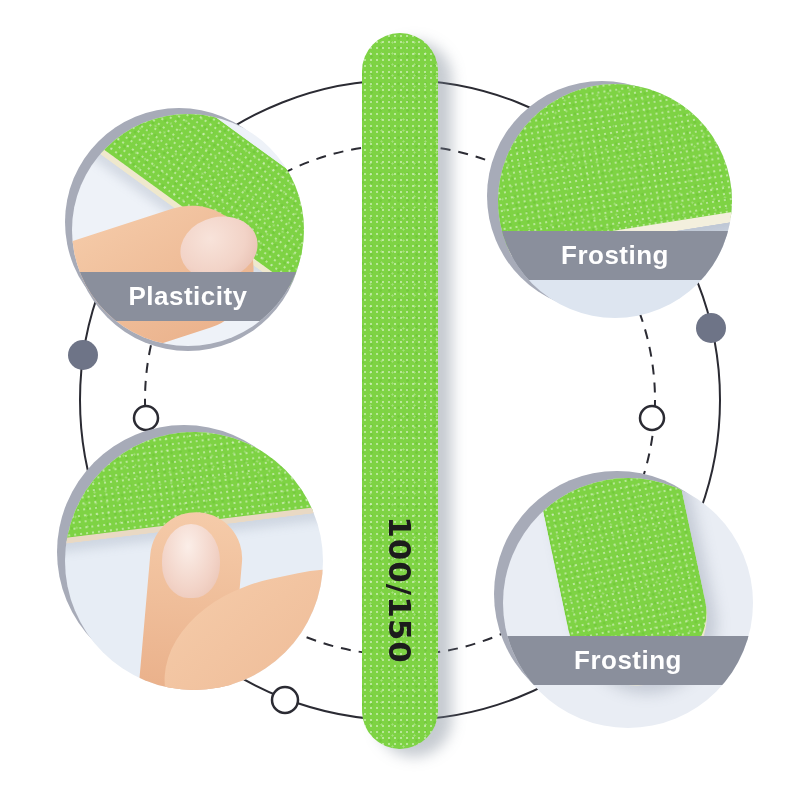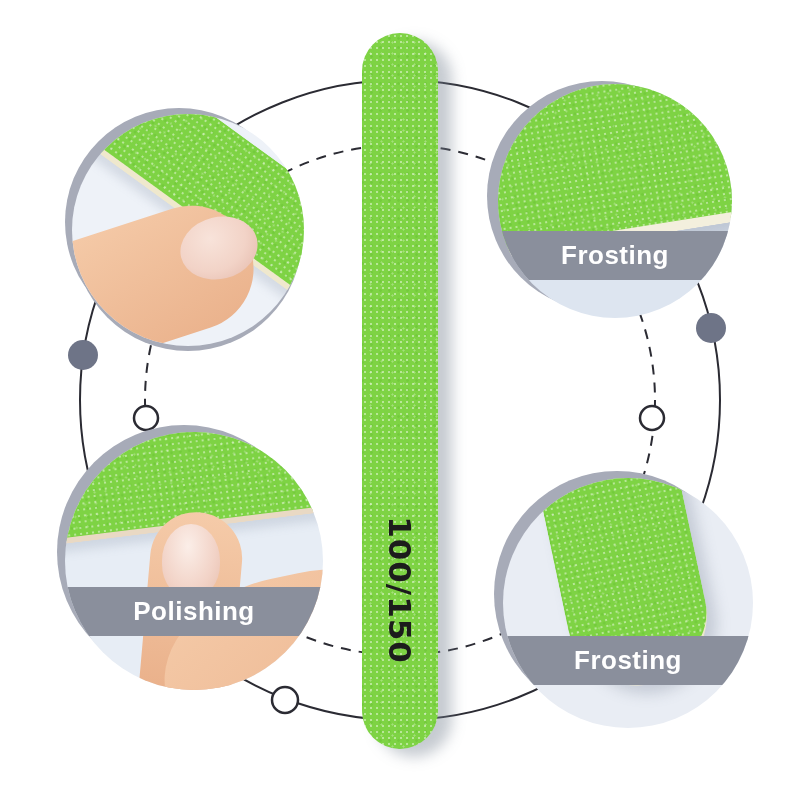--- a/index.html
+++ b/index.html
@@ -93,41 +93,41 @@
     <circle class="orbit-ring" cx="146" cy="418" r="12"></circle>
     <circle class="orbit-ring" cx="652" cy="418" r="12"></circle>
     <circle class="orbit-ring" cx="285" cy="700" r="13"></circle>
   </svg>
 
   <div class="callout co-tl" style="left:72px;top:114px;width:232px;height:232px;">
     <div class="photo">
       <div class="piece p-strip grit-green"></div>
       <div class="piece p-finger"></div>
       <div class="piece p-nail"></div>
+      <div class="band">
+        <span>Plasticity</span>
+      </div>
     </div>
   </div>
 
   <div class="callout co-tr" style="left:498px;top:84px;width:234px;height:234px;">
     <div class="photo">
       <div class="piece f-slab grit-green"></div>
       <div class="band">
         <span>Frosting</span>
       </div>
     </div>
   </div>
 
   <div class="callout co-bl" style="left:65px;top:432px;width:258px;height:258px;">
     <div class="photo">
       <div class="piece o-strip grit-green"></div>
       <div class="piece o-fingertip"></div>
       <div class="piece o-nail"></div>
       <div class="piece o-hand"></div>
-      <div class="band">
-        <span>Polishing</span>
-      </div>
     </div>
   </div>
 
   <div class="callout co-br" style="left:503px;top:478px;width:250px;height:250px;">
     <div class="photo">
       <div class="piece f-tip grit-green"></div>
       <div class="band">
         <span>Frosting</span>
       </div>
     </div>

